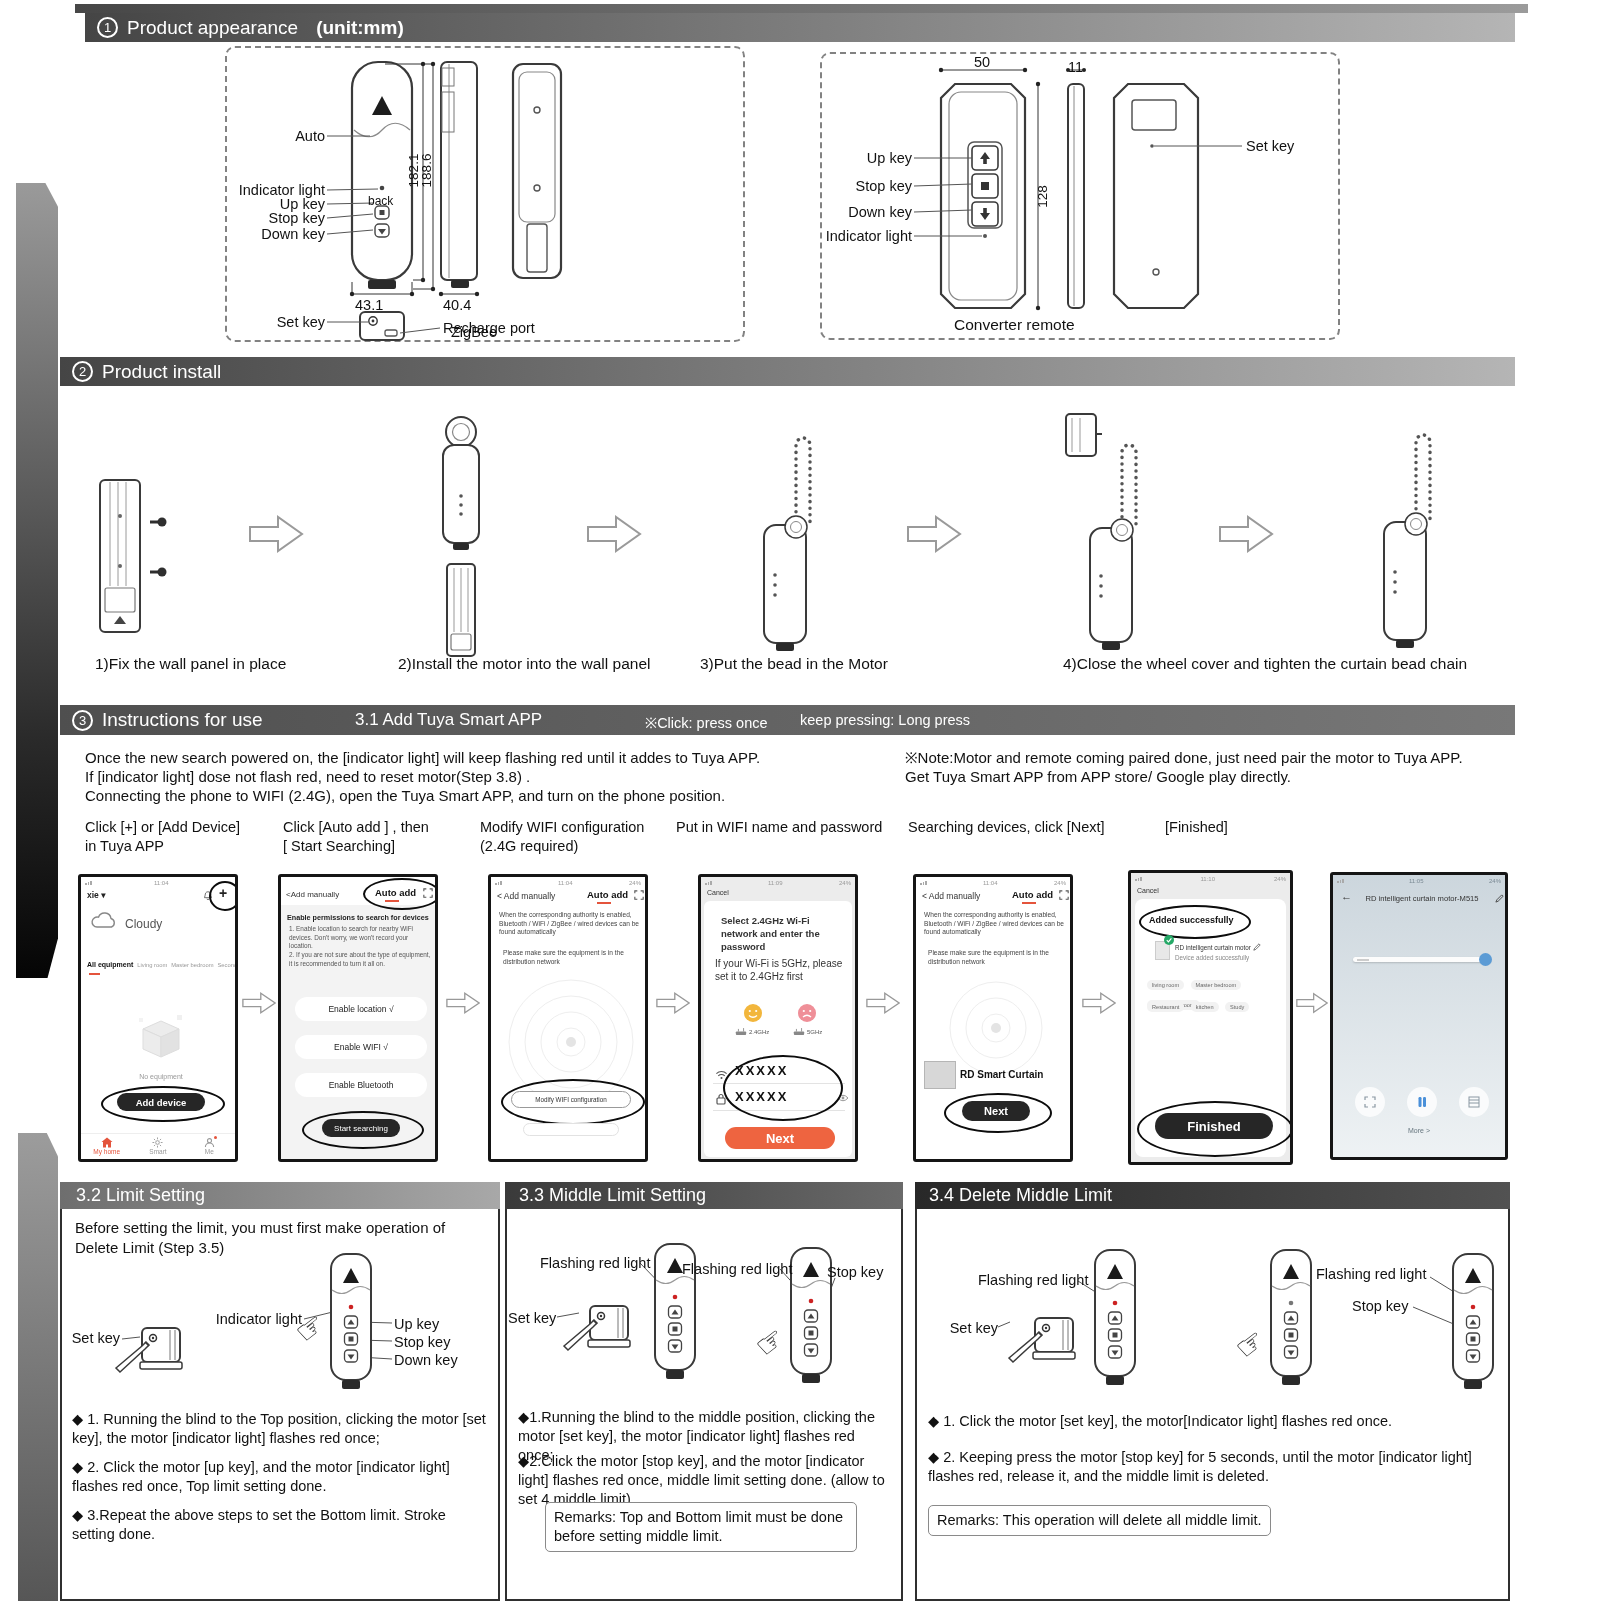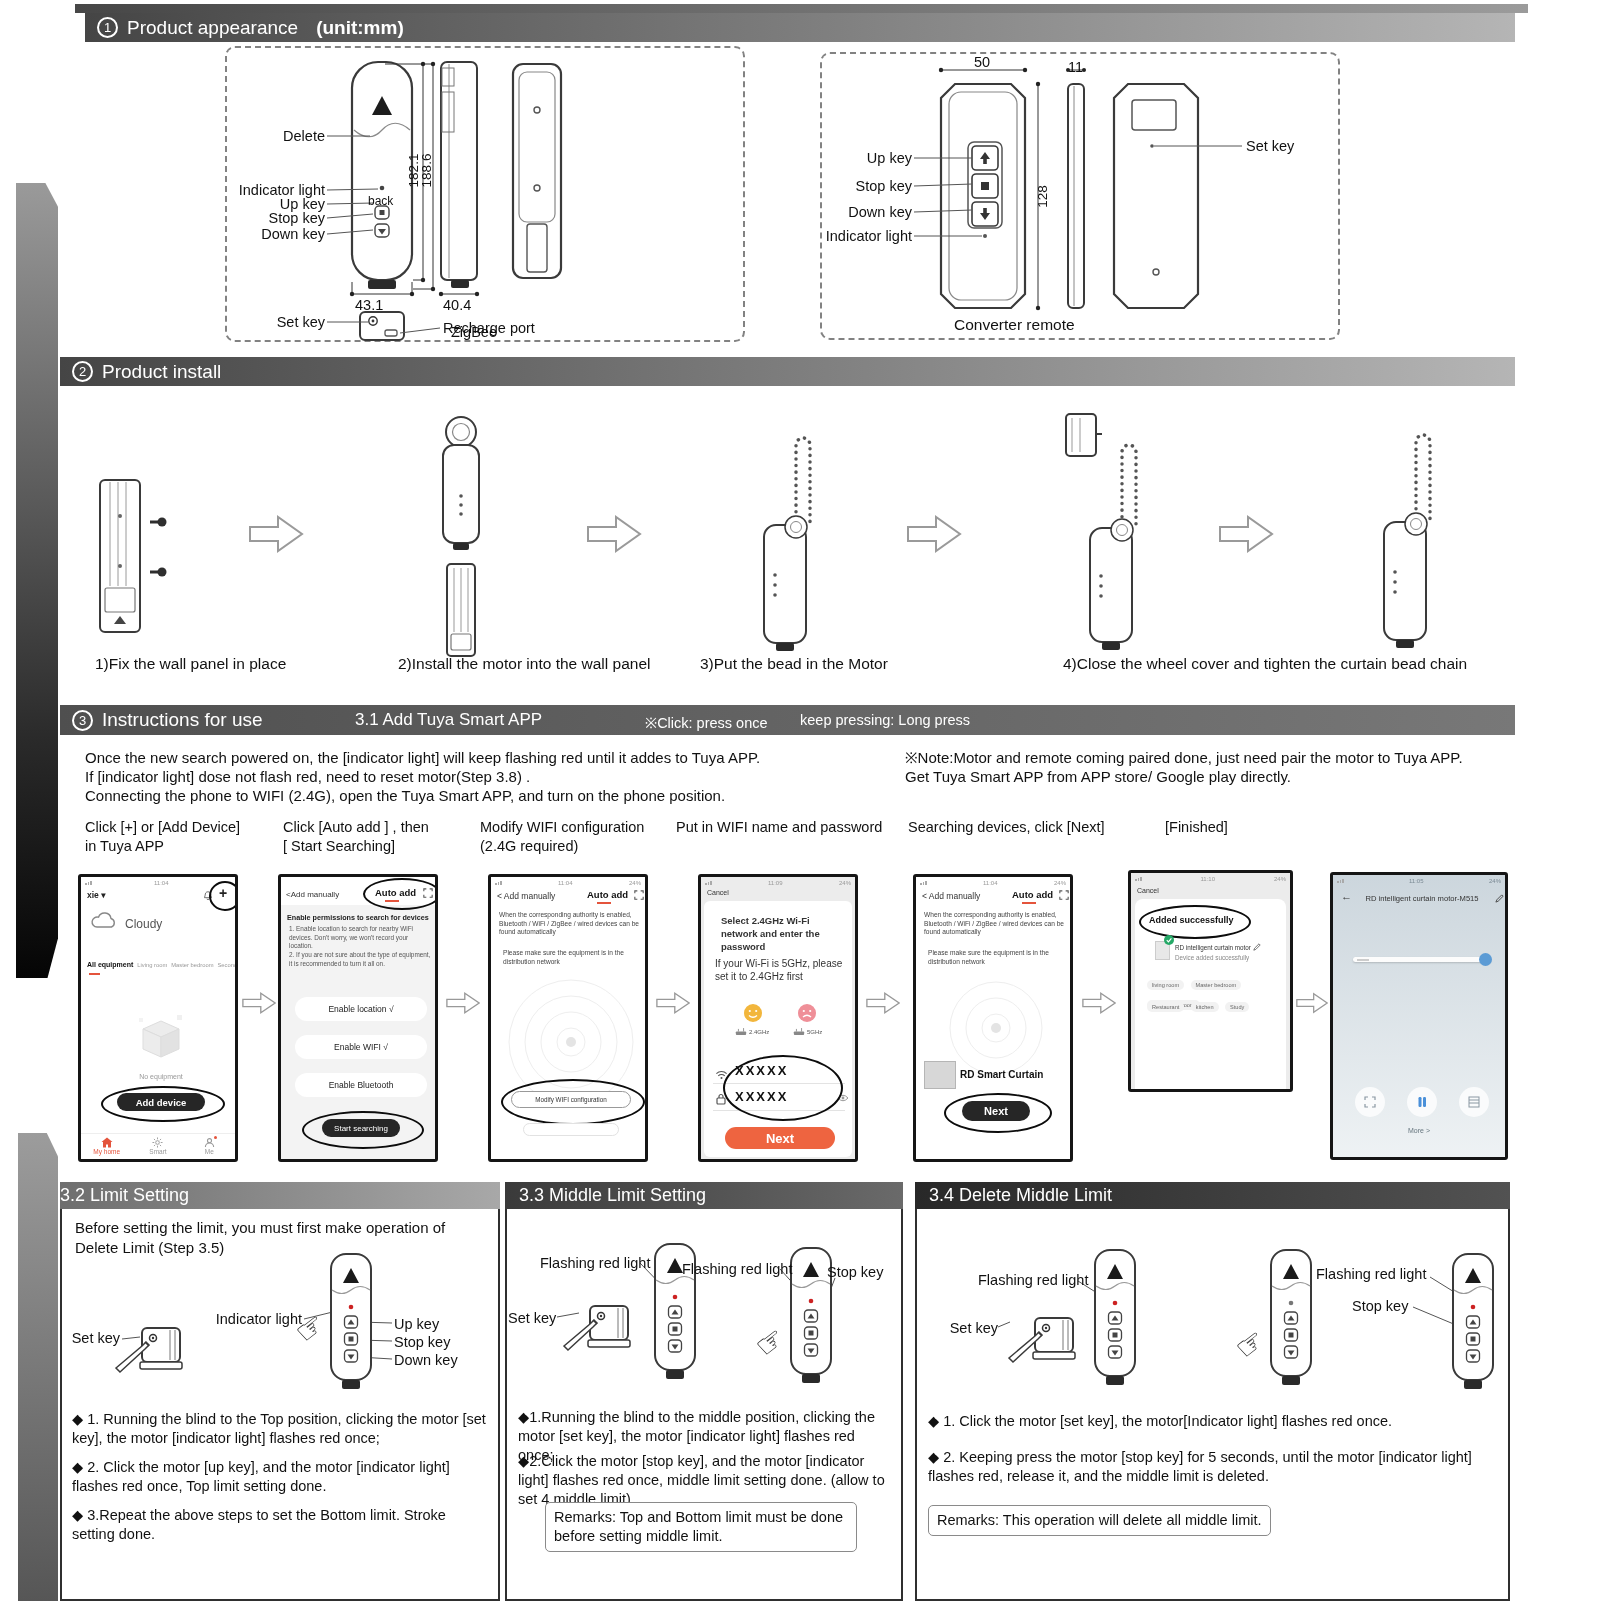--- a/index.html
+++ b/index.html
@@ -122,21 +122,21 @@
       <g stroke="#555" stroke-width="1">
         <line x1="100" y1="88" x2="143" y2="88"></line>
         <line x1="100" y1="142" x2="151" y2="141"></line>
         <line x1="100" y1="156" x2="146" y2="155"></line>
         <line x1="100" y1="170" x2="146" y2="166"></line>
         <line x1="100" y1="186" x2="146" y2="182"></line>
         <line x1="100" y1="274" x2="141" y2="274"></line>
         <line x1="213" y1="280" x2="173" y2="285"></line>
       </g>
     </svg>
-    <span class="lbl lblr" style="left:38px;top:80px;width:60px">Delete</span>
+    <span class="lbl lblr" style="left:38px;top:80px;width:60px">Auto</span>
     <span class="lbl lblr" style="left:2px;top:134px;width:96px">Indicator light</span>
     <span class="lbl lblr" style="left:38px;top:148px;width:60px">Up key</span>
     <span class="lbl lblr" style="left:30px;top:162px;width:68px">Stop key</span>
     <span class="lbl lblr" style="left:26px;top:178px;width:72px">Down key</span>
     <span class="lbl lblr" style="left:38px;top:266px;width:60px">Set key</span>
     <span class="lbl" style="left:216px;top:272px">Recharge port</span>
     <span class="lbl sm" style="left:141px;top:146px">back</span>
     <span class="vdim" style="left:170px;top:115px">182.1</span>
     <span class="vdim" style="left:183px;top:115px">188.6</span>
     <span class="lbl" style="left:128px;top:249px">43.1</span>
@@ -535,21 +535,21 @@
     </svg>
     <div class="abs" style="left:8px;top:184px;width:30px;height:26px;background:#d7d7d7;border:1px solid #b5b5b5"></div>
     <span class="abs" style="left:44px;top:192px;font-size:10px;font-weight:bold;color:#111">RD Smart Curtain</span>
     <div class="pill dk" style="left:46px;top:224px;width:68px;height:20px;font-size:11px;font-weight:bold">Next</div>
     <div class="hl" style="left:28px;top:216px;width:104px;height:36px"></div>
   </div>
   <svg class="abs" style="left:1082px;top:988px" width="34" height="30" viewBox="0 0 38 30">
       <polygon points="1,11 21,11 21,4 37,15 21,26 21,19 1,19" fill="#fff" stroke="#999" stroke-width="1.5"></polygon>
     </svg>
 
-  <div class="phone" style="left:1128px;top:870px;width:165px;height:222px;background:#ececec">
+  <div class="phone" style="left:1128px;top:870px;width:165px;height:295px;background:#ececec">
     <div class="abs" style="left:4px;top:26px;width:151px;height:258px;background:#fff;border-radius:8px"></div>
     <div class="ps">
       <span class="sig">
           <i style="height:2px"></i>
           <i style="height:3px"></i>
           <i style="height:4px"></i>
         </span>
       <span>11:10</span>
       <span>24%</span>
     </div>
@@ -617,21 +617,21 @@
     <div class="ctrl" style="left:126px;top:212px">
       <svg width="12" height="12" viewBox="0 0 12 12">
           <rect x="1" y="1" width="10" height="10" fill="none" stroke="#8a98a2" stroke-width="1"></rect>
           <path d="M1 4 H11 M1 7 H11" stroke="#8a98a2" stroke-width="1"></path>
         </svg>
     </div>
     <div class="abs" style="left:0;top:252px;width:172px;text-align:center;font-size:7px;color:#66757e">More &gt;</div>
   </div>
 
   <div class="hdr g32" style="left:60px;top:1182px;width:440px;height:27px">
-    <span class="ht" style="font-size:18px">3.2 Limit Setting</span>
+    <span class="ht" style="margin-left:16px;font-size:18px">3.2 Limit Setting</span>
   </div>
   <div class="panel" style="left:60px;top:1209px;width:440px;height:392px"></div>
   <div class="txt" style="left:75px;top:1218px;width:412px">Before setting the limit, you must first make operation of Delete Limit (Step 3.5)</div>
   <svg class="leader" style="left:60px;top:1209px" width="440" height="200" viewBox="0 0 440 200">
     <g stroke="#555" stroke-width="1">
       <line x1="62" y1="130" x2="80" y2="128"></line>
       <line x1="244" y1="110" x2="289" y2="99"></line>
       <line x1="332" y1="114" x2="299" y2="113"></line>
       <line x1="332" y1="132" x2="299" y2="131"></line>
       <line x1="332" y1="150" x2="299" y2="148"></line>

